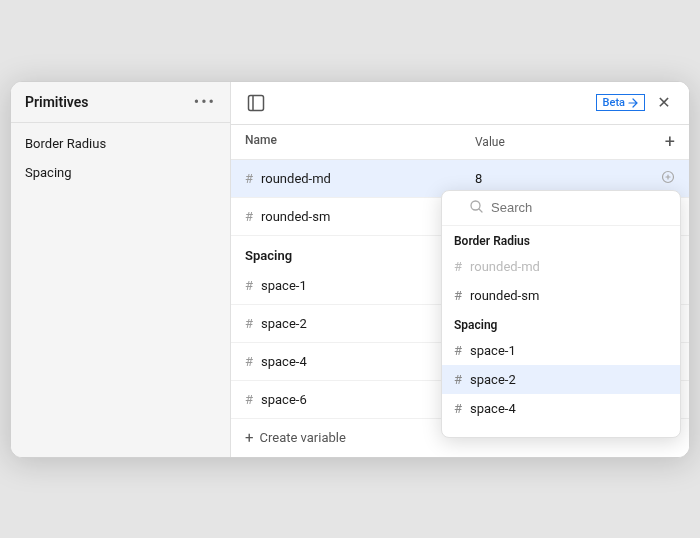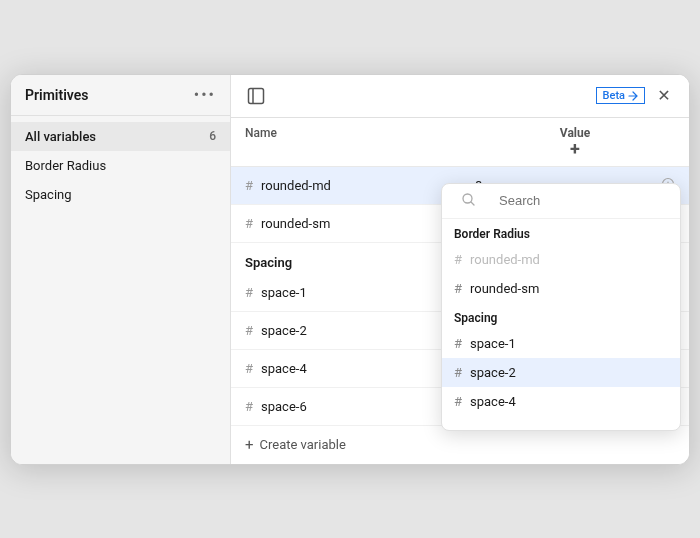--- a/index.html
+++ b/index.html
@@ -146,27 +146,26 @@
       background: #fff;
     }
     .col-name {
       flex: 1;
       font-weight: 500;
       color: #555;
       font-size: 12px;
     }
     .col-value {
       width: 200px;
-      font-weight: 700;
+      font-weight: 400;
       color: #555;
       font-size: 12px;
       display: flex;
       align-items: center;
       justify-content: space-between;
-      flex-direction: column;
     }
     .add-btn {
       color: #555;
       font-size: 18px;
       cursor: pointer;
       line-height: 1;
     }
     .table-body {
       flex: 1;
       overflow-y: auto;
@@ -235,22 +234,22 @@
       background: #fff;
       border: 1px solid #e0e0e0;
       border-radius: 8px;
       box-shadow: 0 4px 20px rgba(0,0,0,0.15);
       z-index: 100;
       overflow: hidden;
     }
     .dropdown-search {
       display: flex;
       align-items: center;
-      gap: 24px;
-      padding: 9px 20px;
+      gap: 8px;
+      padding: 9px 28px;
       border-bottom: 1px solid #f0f0f0;
     }
     .search-icon-dd {
       color: #aaa;
       font-size: 14px;
     }
     .search-input-dd {
       border: none;
       outline: none;
       font-size: 13px;
@@ -311,24 +310,20 @@
 <body>
 
 <div class="window">
 
   <div class="sidebar">
     <div class="sidebar-header">
       <span class="sidebar-title">Primitives</span>
       <span class="sidebar-more">•••</span>
     </div>
     <div class="sidebar-section">
-      <div class="sidebar-item active">
-        <span>All variables</span>
-        <span class="sidebar-item-badge">6</span>
-      </div>
       <div class="sidebar-category">
         <span>Border Radius</span>
       </div>
       <div class="sidebar-category">
         <span>Spacing</span>
       </div>
     </div>
   </div>
 
   <div class="main">

